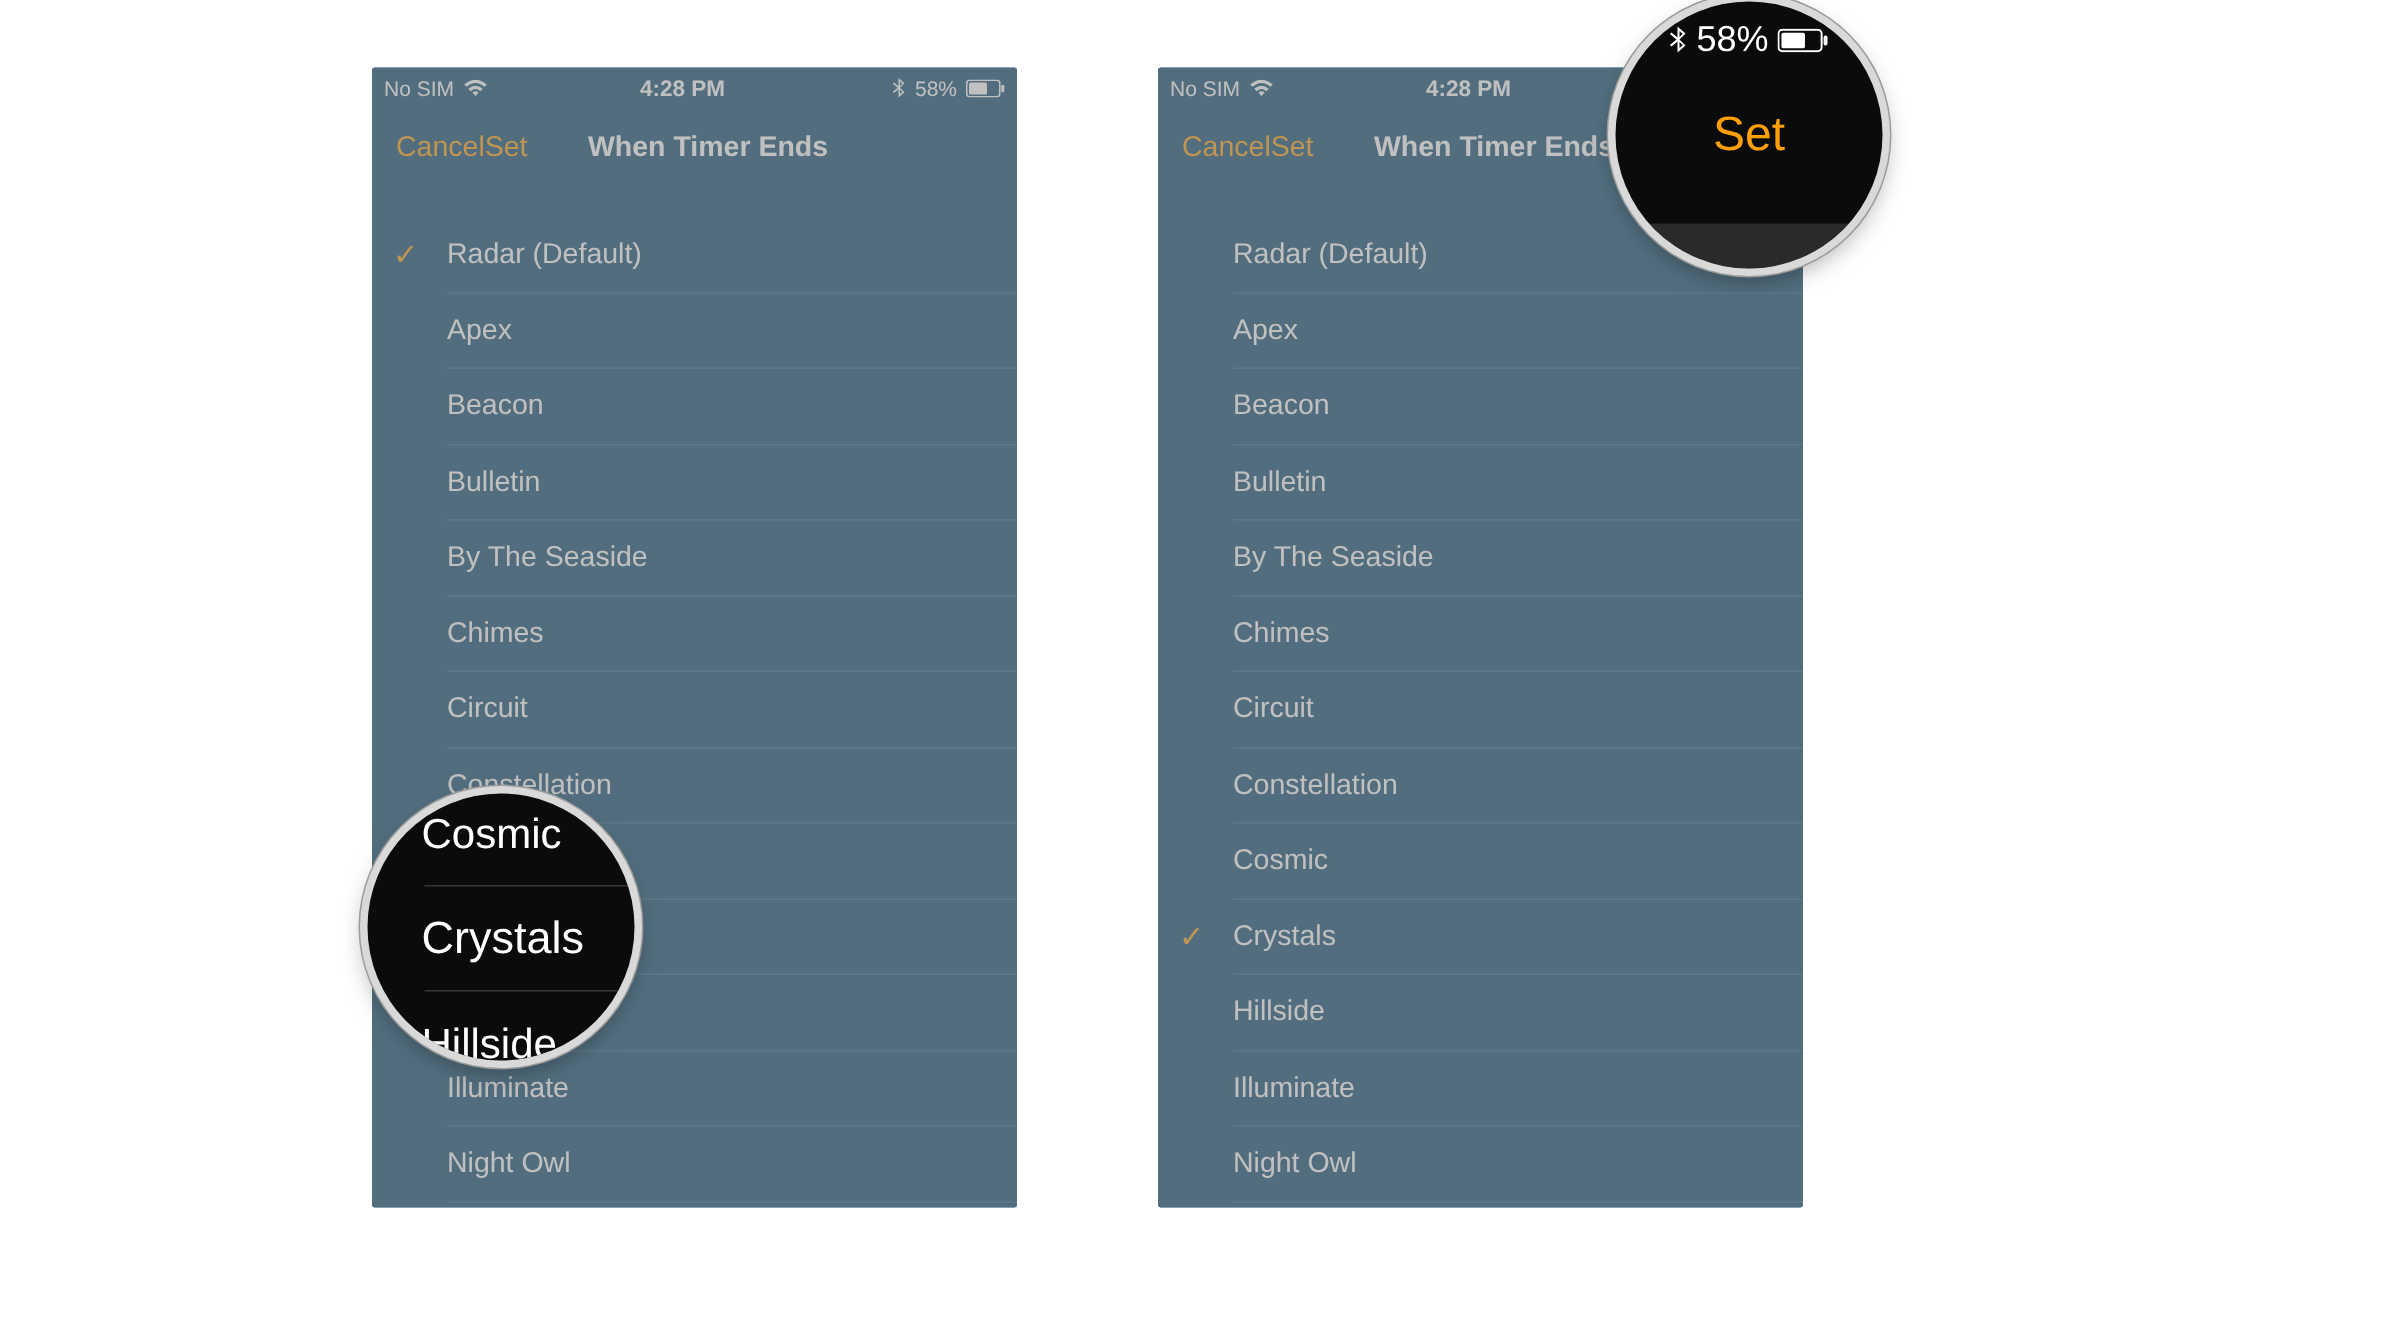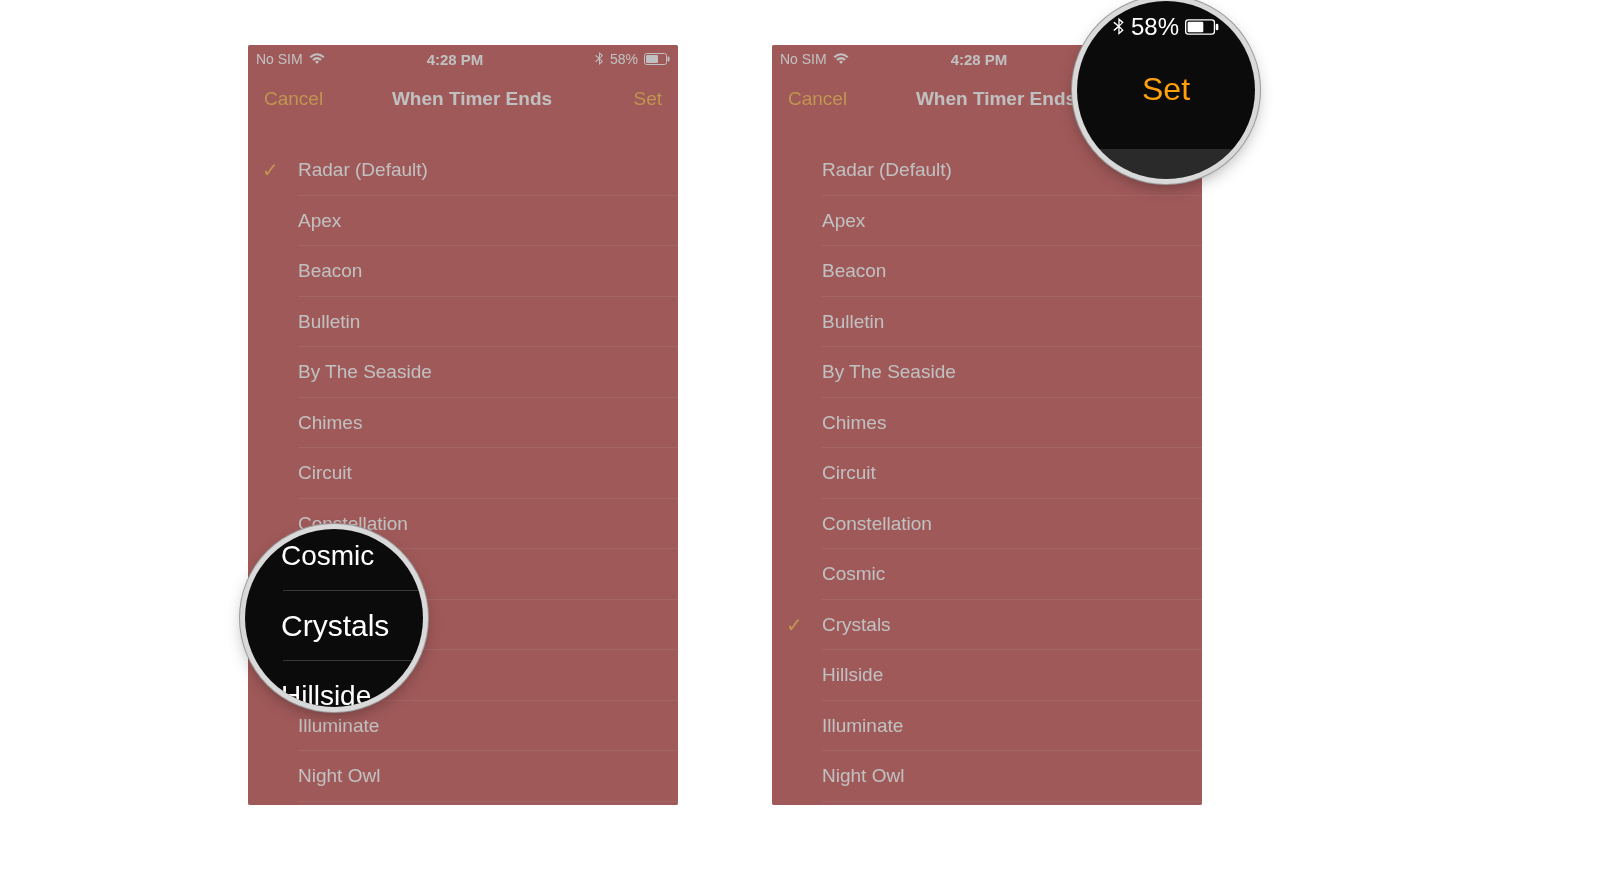--- a/index.html
+++ b/index.html
@@ -1,41 +1,41 @@
 <!DOCTYPE html>
 <html><head>
 <meta charset="utf-8">
 <style>
   html,body{margin:0;padding:0;width:1600px;height:891px;background:#ffffff;font-family:-apple-system,"Helvetica Neue",Helvetica,Arial,sans-serif;}
   .stage{position:relative;width:1600px;height:891px;}
 
   .phone{
     position:absolute;top:45px;width:430px;height:760px;
-    background:#b91c1c;overflow:hidden;border-radius:2px;
+    background:#0c4a6e;overflow:hidden;border-radius:2px;
   }
   .phone .dim{
     position:absolute;inset:0;background:rgba(140,140,140,0.55);pointer-events:none;
   }
   #phone-left{left:248px;}
   #phone-right{left:772px;}
 
   
   .status-bar{
     height:28px;display:flex;align-items:center;justify-content:space-between;
     padding:0 8px;color:#ffffff;font-size:14px;font-weight:400;
   }
   .status-left,.status-right{display:flex;align-items:center;gap:6px;}
   .status-center{position:absolute;left:0;right:16px;text-align:center;font-weight:600;font-size:15px;pointer-events:none;}
 
   .wifi-icon,.bt-icon,.battery-icon{display:inline-block;}
   .wifi-icon svg,.bt-icon svg,.battery-icon svg{display:block;}
 
   
   .nav-bar{
-    height:52px;display:flex;align-items:center;justify-content:space-between;
+    height:52px;display:flex;align-items:center;justify-content:flex-start;
     padding:0 16px;color:#ffffff;
   }
   .nav-cancel,.nav-set{color:#ff9f0a;font-size:19px;}
   .nav-title{color:#ffffff;font-size:19px;font-weight:600;}
   .nav-center{position:absolute;left:0;right:0;text-align:center;pointer-events:none;margin-left:18px;}
 
   .divider{height:20px;}
 
   
   .list{}

